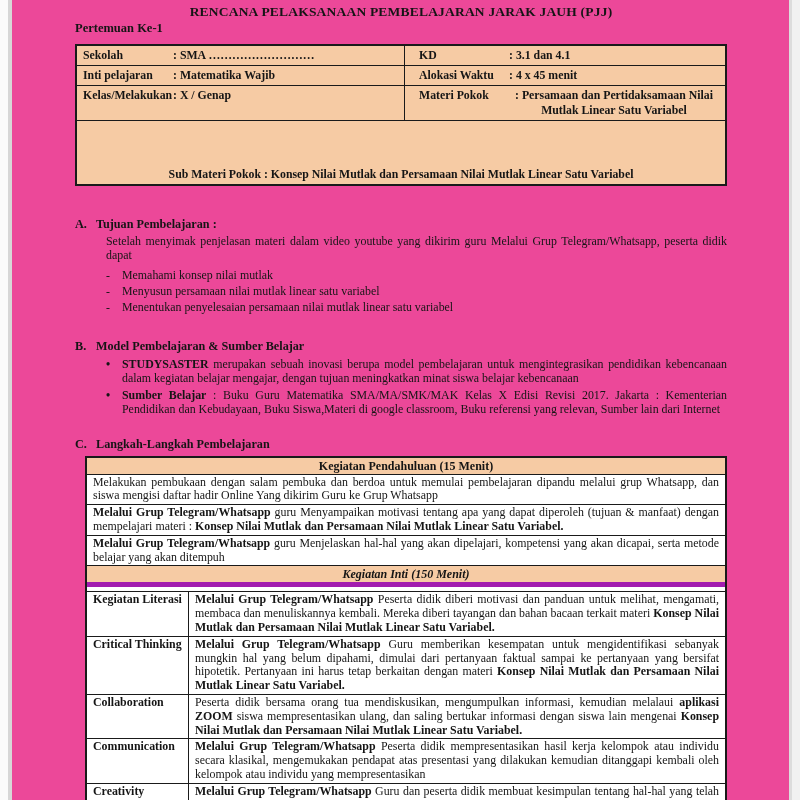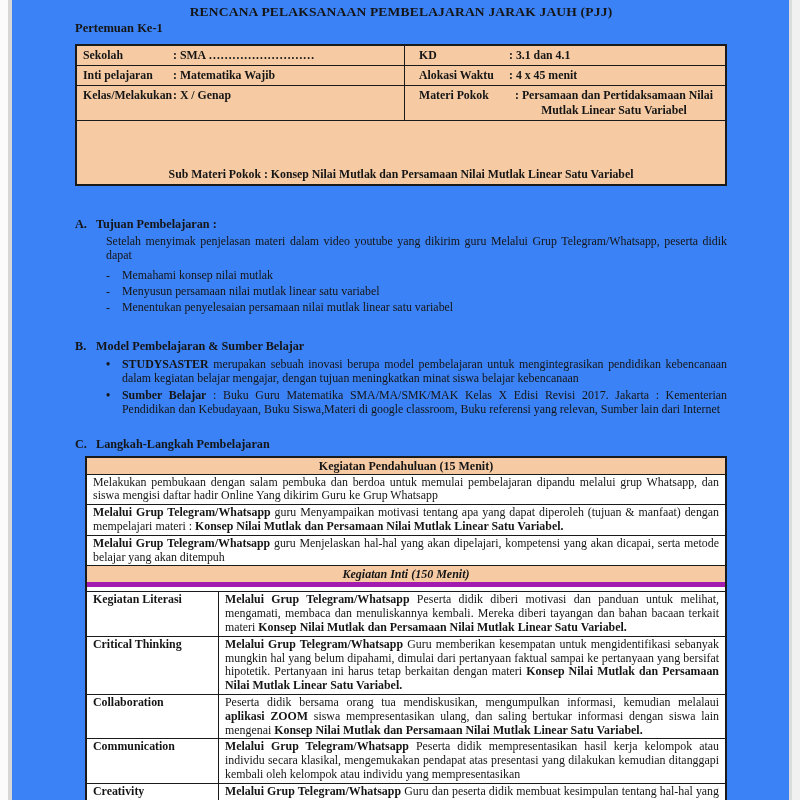--- a/index.html
+++ b/index.html
@@ -1,19 +1,19 @@
 <!DOCTYPE html>
 <html style="--peach: #F6CBA4;"><head>
 <meta charset="utf-8">
 <style>
   * { margin:0; padding:0; box-sizing:border-box; }
   html,body { background:#ffffff; }
   .page {
     position:relative; width:800px; height:800px; overflow:hidden;
-    background:#3b82f6; color:#151515;
+    background:#ec4899; color:#151515;
     font-family:"Liberation Serif", serif;
   }
   .edge-band-left { position:absolute; left:0; top:0; bottom:0; width:8px; background:#fbfbfb; }
   .edge-line-left { position:absolute; left:8px; top:0; bottom:0; width:4px; background:#d7d7d7; }
   .edge-line-right { position:absolute; left:789px; top:0; bottom:0; width:3px; background:#dcdcdc; }
   .edge-band-right { position:absolute; left:792px; top:0; bottom:0; width:8px; background:#f1f1f1; }
 
   .doc { position:absolute; left:75px; top:3px; width:652px; }
 
   .title { text-align:center; font-weight:bold; font-size:13.5px; line-height:17px; letter-spacing:.2px; }
@@ -46,21 +46,21 @@
   .btext { flex:1; text-align:justify; }
 
   
   .ctable { margin-left:10px; margin-top:4px; border:2px solid #1a1a1a; font-size:11.9px; background:#fff; }
   .chead { background:var(--peach); font-weight:bold; text-align:center; padding:1px 4px; line-height:14px; font-size:12px; }
   .chead.bordered-top { border-top:1px solid #1a1a1a; }
   .chead.bordered-bottom { border-bottom:5px solid #a21caf;font-style:italic; }
   .crow-full { border-top:1px solid #1a1a1a; padding:1px 6px; line-height:13.8px; text-align:justify; }
   .cgap { height:4px; background:#fff; }
   .crow-split { display:flex; border-top:1px solid #1a1a1a; }
-  .clabel { width:132px; flex-shrink:0; border-right:1px solid #1a1a1a; font-weight:bold; padding:1px 6px; line-height:13.8px; }
+  .clabel { width:102px; flex-shrink:0; border-right:1px solid #1a1a1a; font-weight:bold; padding:1px 6px; line-height:13.8px; }
   .ccontent { flex:1; padding:1px 6px; line-height:13.8px; text-align:justify; }
   b { font-weight:bold; }
 </style>
 </head>
 <body>
 
 <div class="page">
   <div class="edge-band-left"></div>
   <div class="edge-line-left"></div>
   <div class="edge-line-right"></div>

